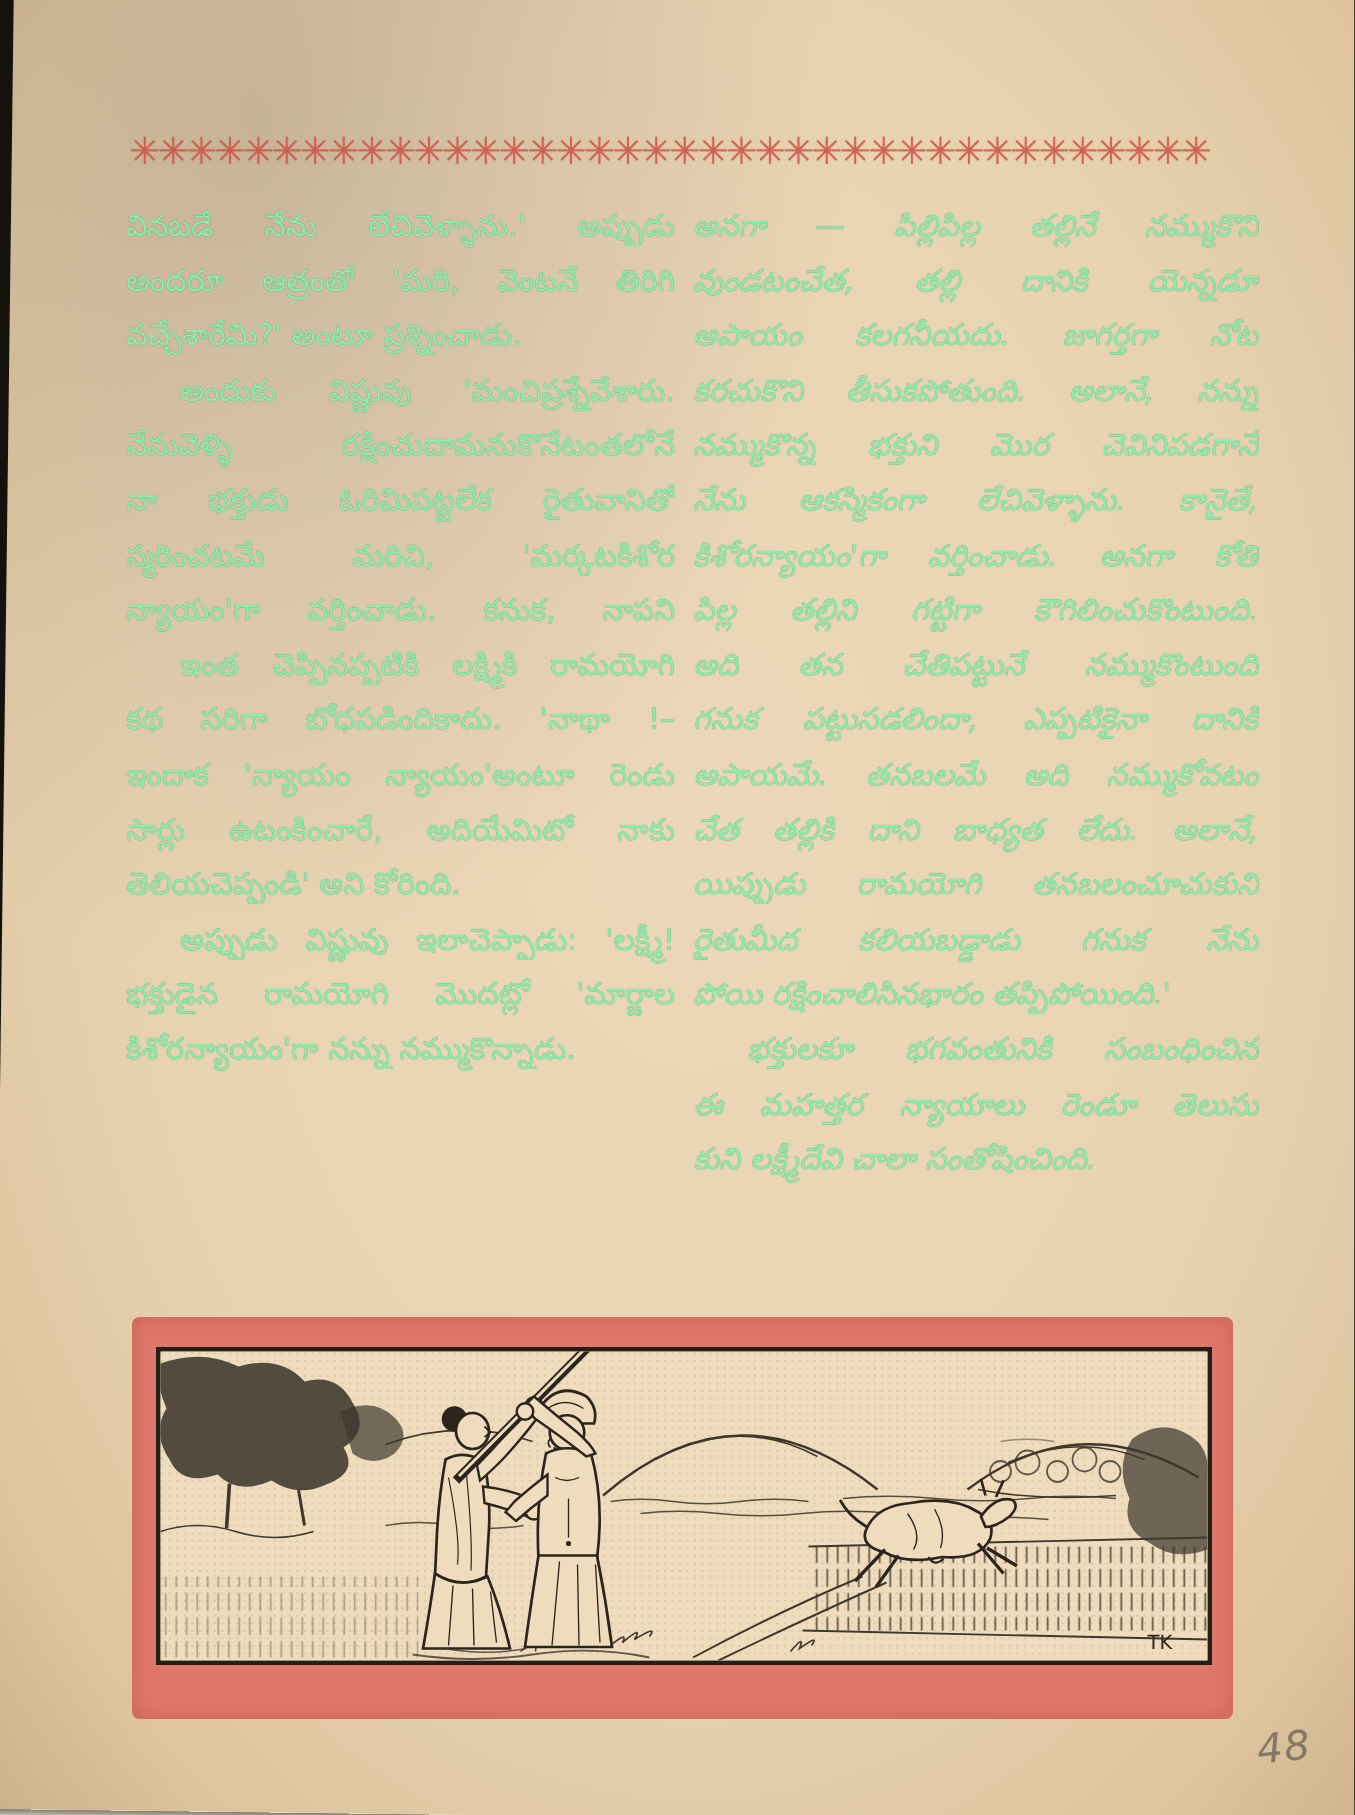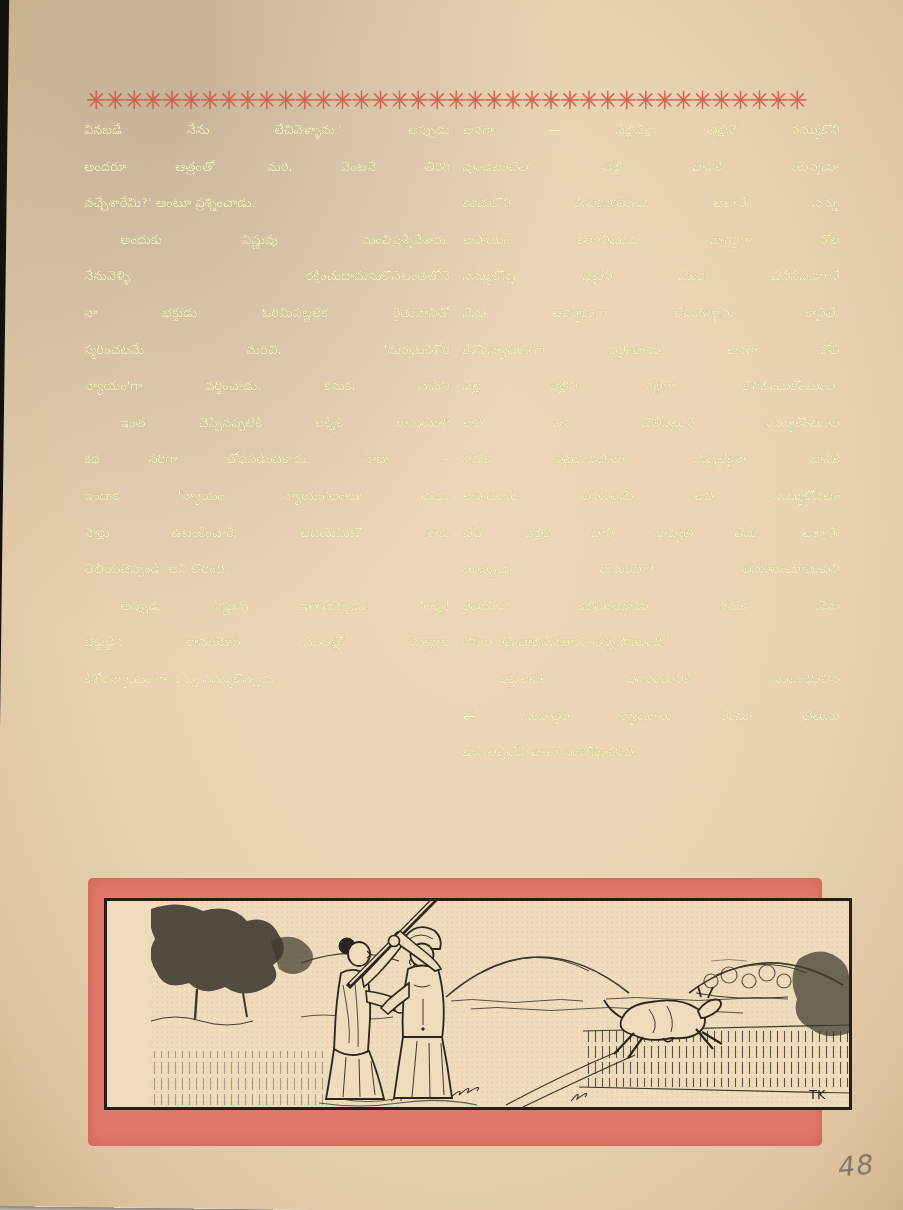--- a/index.html
+++ b/index.html
@@ -13,34 +13,34 @@
             radial-gradient(ellipse at 18% 8%, rgba(120,110,100,.28) 0%, rgba(120,110,100,0) 36%),
             radial-gradient(ellipse at 50% 45%, #ecd8b8 0%, #e8d3b1 55%, #ddc49e 85%, #ccb088 100%);
           box-shadow:0 3px 6px rgba(30,22,14,.6);}
   .content{position:absolute;inset:0;z-index:2;}
 
   .ornament{position:absolute;left:86px;top:86px;width:736px;height:30px;
           overflow:hidden;white-space:nowrap;color:#cf5348;font-size:25px;
           line-height:30px;letter-spacing:-2px;opacity:.88;
           text-shadow:0 0 1px rgba(207,83,72,.55);}
 
-  .col{position:absolute;top:112px;color:#fef9c3;font-size:13px;}
+  .col{position:absolute;top:132px;color:#86efac;font-size:20px;}
   .col-left{left:84px;width:366px;}
   .col-right{left:462px;width:377px;font-style:italic;}
   .line{height:36.6px;line-height:36.6px;overflow:hidden;white-space:nowrap;
         text-align:justify;text-align-last:justify;
         text-shadow:0 0 .5px rgba(69,62,52,.7);}
   .line.indent{padding-left:36px;}
   .line.last{text-align-last:left;}
 
   .illus-frame{position:absolute;left:88px;top:878px;width:734px;height:268px;
         background:#df786b;border-radius:5px;
         box-shadow:inset 0 0 14px rgba(160,60,50,.35);}
   .illus-panel{position:absolute;left:16px;top:20px;width:698px;height:206px;
-        background:#eedcbd;border:3px solid #241f19;box-sizing:content-box;padding-left:44px;}
+        background:#eedcbd;border:3px solid #241f19;box-sizing:content-box;}
   .illus-panel svg{display:block;}
 
   .page-number{position:absolute;left:838px;top:1150px;color:#776c5e;
         font-size:27px;font-style:italic;transform:rotate(-6deg);
         letter-spacing:1px;opacity:.85;}
 </style>
 </head>
 <body>
 
 <div class="screen">
@@ -65,22 +65,22 @@
         <div class="line">ఇందాక 'న్యాయం న్యాయం'అంటూ రెండు</div>
         <div class="line">సార్లు ఉటంకించారే, అదియేమిటో నాకు</div>
         <div class="line last">తెలియచెప్పండి' అని కోరింది.</div>
         <div class="line indent">అప్పుడు విష్ణువు ఇలాచెప్పాడు: 'లక్ష్మీ!</div>
         <div class="line">భక్తుడైన రామయోగి మొదట్లో 'మార్జాల</div>
         <div class="line last">కిశోరన్యాయం'గా నన్ను నమ్ముకొన్నాడు.</div>
       </div>
     <div class="col col-right">
         <div class="line">అనగా — పిల్లిపిల్ల తల్లినే నమ్ముకొని</div>
         <div class="line">వుండటంచేత, తల్లి దానికి యెన్నడూ</div>
+        <div class="line">అపాయం కలగనీయదు. జాగర్తగా నోట</div>
         <div class="line">కరచుకొని తీసుకపోతుంది. అలానే, నన్ను</div>
-        <div class="line">అపాయం కలగనీయదు. జాగర్తగా నోట</div>
         <div class="line">నమ్ముకొన్న భక్తుని మొర చెవినిపడగానే</div>
         <div class="line">నేను ఆకస్మికంగా లేచివెళ్ళాను. కానైతే,</div>
         <div class="line">కిశోరన్యాయం'గా వర్తించాడు. అనగా కోతి</div>
         <div class="line">పిల్ల తల్లిని గట్టిగా కౌగిలించుకొంటుంది.</div>
         <div class="line">అది తన చేతిపట్టునే నమ్ముకొంటుంది</div>
         <div class="line">గనుక పట్టుసడలిందా, ఎప్పటికైనా దానికి</div>
         <div class="line">అపాయమే. తనబలమే అది నమ్ముకోవటం</div>
         <div class="line">చేత తల్లికి దాని బాధ్యత లేదు. అలానే,</div>
         <div class="line">యిప్పుడు రామయోగి తనబలంచూచుకుని</div>
         <div class="line">రైతుమీద కలియబడ్డాడు గనుక నేను</div>

